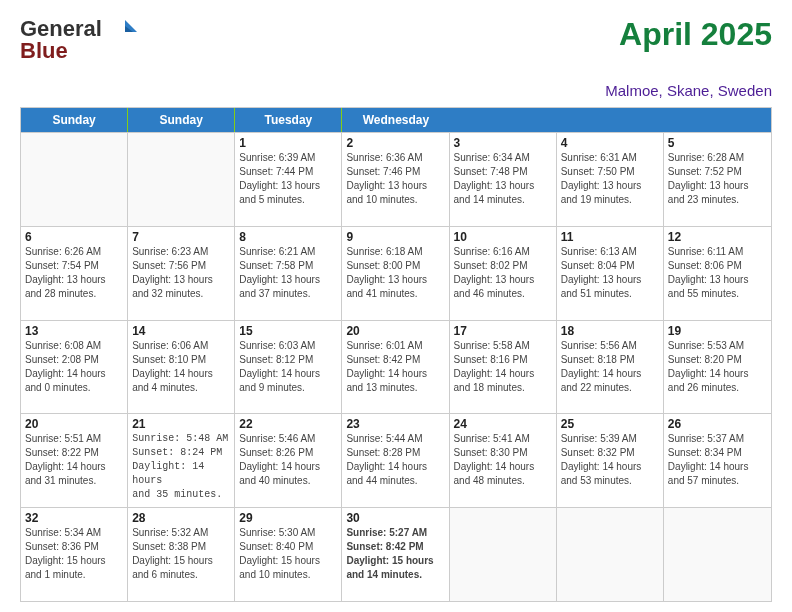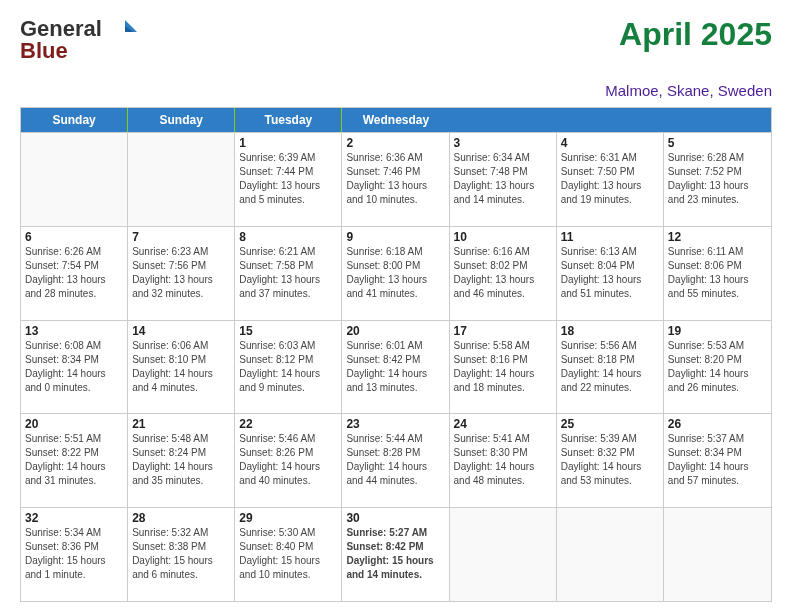--- a/index.html
+++ b/index.html
@@ -217,21 +217,21 @@
             <div class="day-info" style="white-space: pre-line;">Sunrise: 6:11 AM
 Sunset: 8:06 PM
 Daylight: 13 hours
 and 55 minutes.</div>
           </div>
         </div>
         <div class="cal-row">
           <div class="cal-cell">
             <span class="day-num">13</span>
             <div class="day-info" style="white-space: pre-line;">Sunrise: 6:08 AM
-Sunset: 8:34 PM
+Sunset: 2:08 PM
 Daylight: 14 hours
 and 0 minutes.</div>
           </div>
           <div class="cal-cell">
             <span class="day-num">14</span>
             <div class="day-info" style="white-space: pre-line;">Sunrise: 6:06 AM
 Sunset: 8:10 PM
 Daylight: 14 hours
 and 4 minutes.</div>
           </div>
@@ -274,21 +274,21 @@
         <div class="cal-row">
           <div class="cal-cell">
             <span class="day-num">20</span>
             <div class="day-info" style="white-space: pre-line;">Sunrise: 5:51 AM
 Sunset: 8:22 PM
 Daylight: 14 hours
 and 31 minutes.</div>
           </div>
           <div class="cal-cell">
             <span class="day-num">21</span>
-            <div class="day-info" style="white-space: pre-line;">Sunrise: 5:48 AM
+            <div class="day-info" style="white-space: pre-line; font-family: Liberation Mono, monospace;">Sunrise: 5:48 AM
 Sunset: 8:24 PM
 Daylight: 14 hours
 and 35 minutes.</div>
           </div>
           <div class="cal-cell">
             <span class="day-num">22</span>
             <div class="day-info" style="white-space: pre-line;">Sunrise: 5:46 AM
 Sunset: 8:26 PM
 Daylight: 14 hours
 and 40 minutes.</div>

